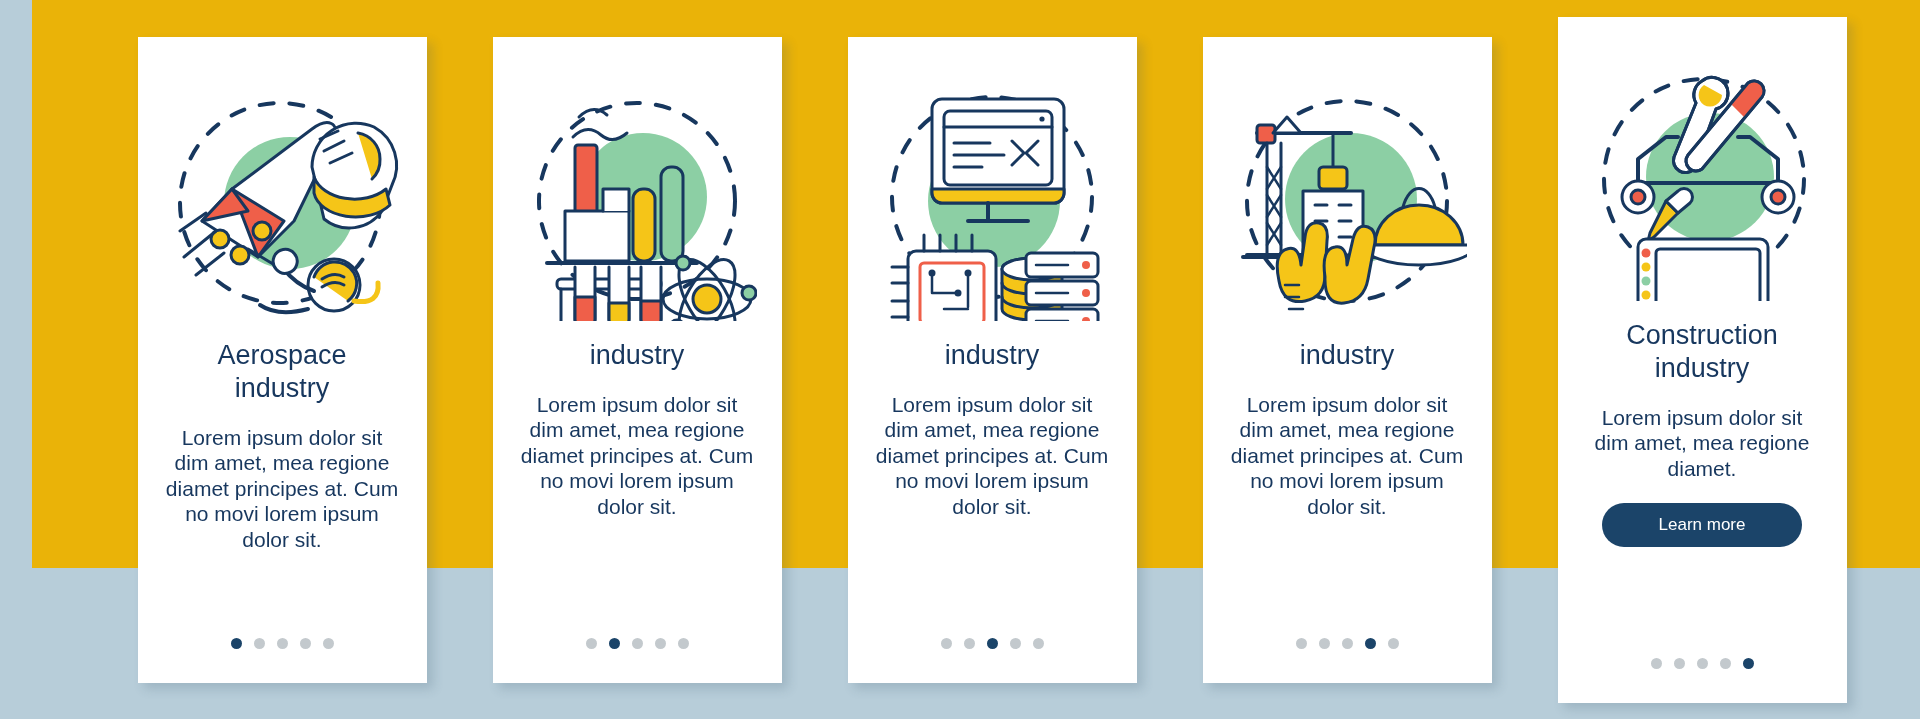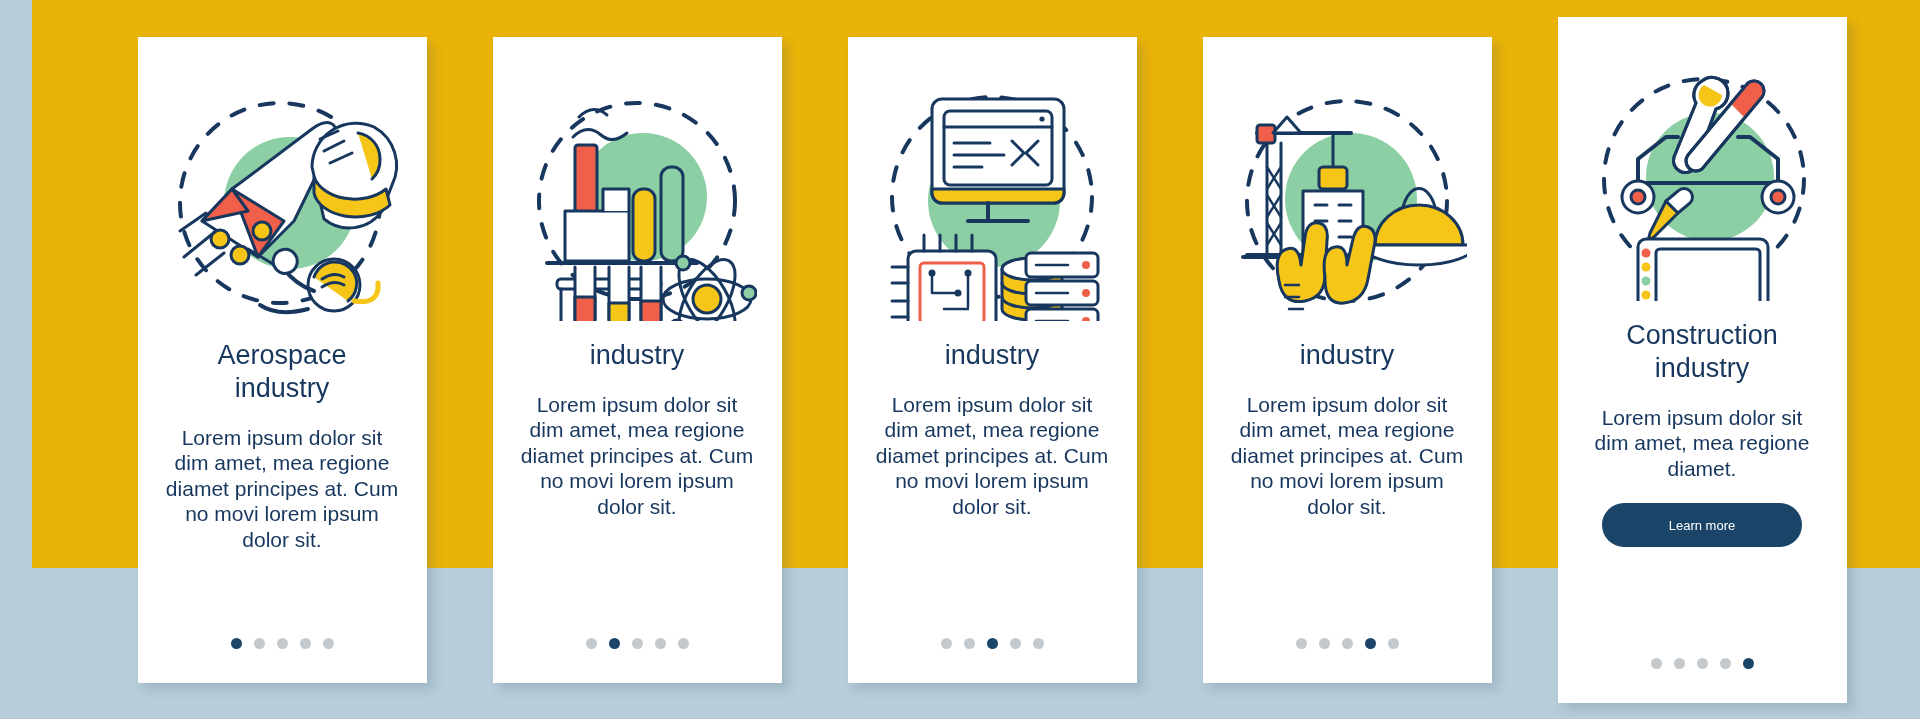--- a/index.html
+++ b/index.html
@@ -67,21 +67,21 @@
     margin-top: 20px;
     font-weight: 400;
   }
   .cta {
     margin-top: 22px;
     width: 200px;
     height: 44px;
     border-radius: 22px;
     background: #1b4469;
     color: #ffffff;
-    font-size: 13px;
+    font-size: 17px;
     border: none;
     cursor: pointer;
     display: flex;
     align-items: center;
     justify-content: center;
     font-family: "Liberation Sans", sans-serif;
   }
   .dots {
     position: absolute;
     bottom: 34px;

